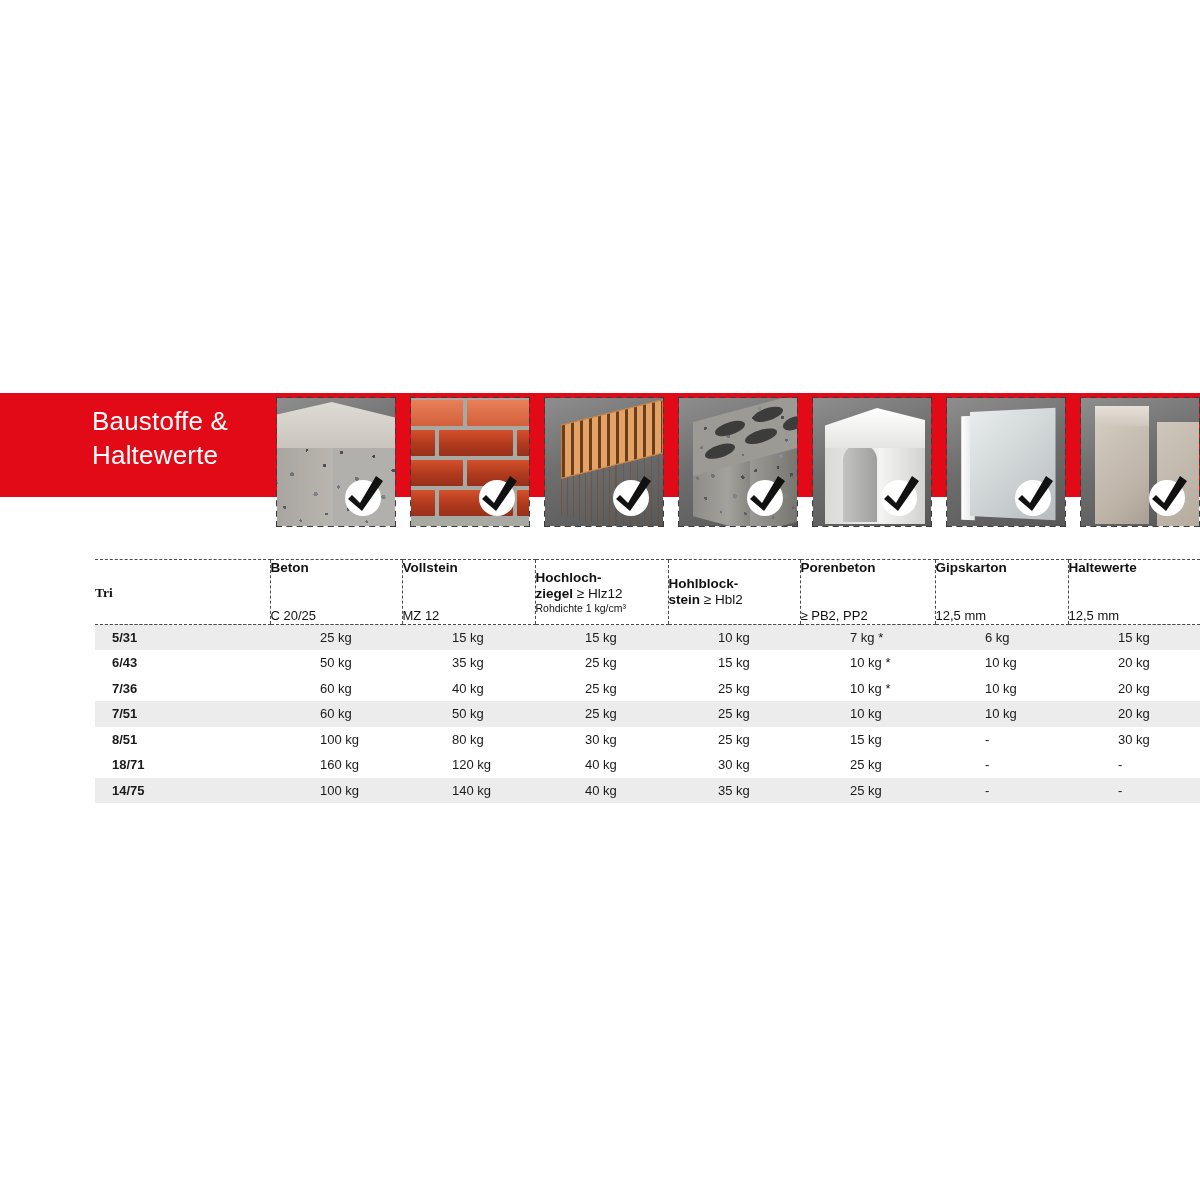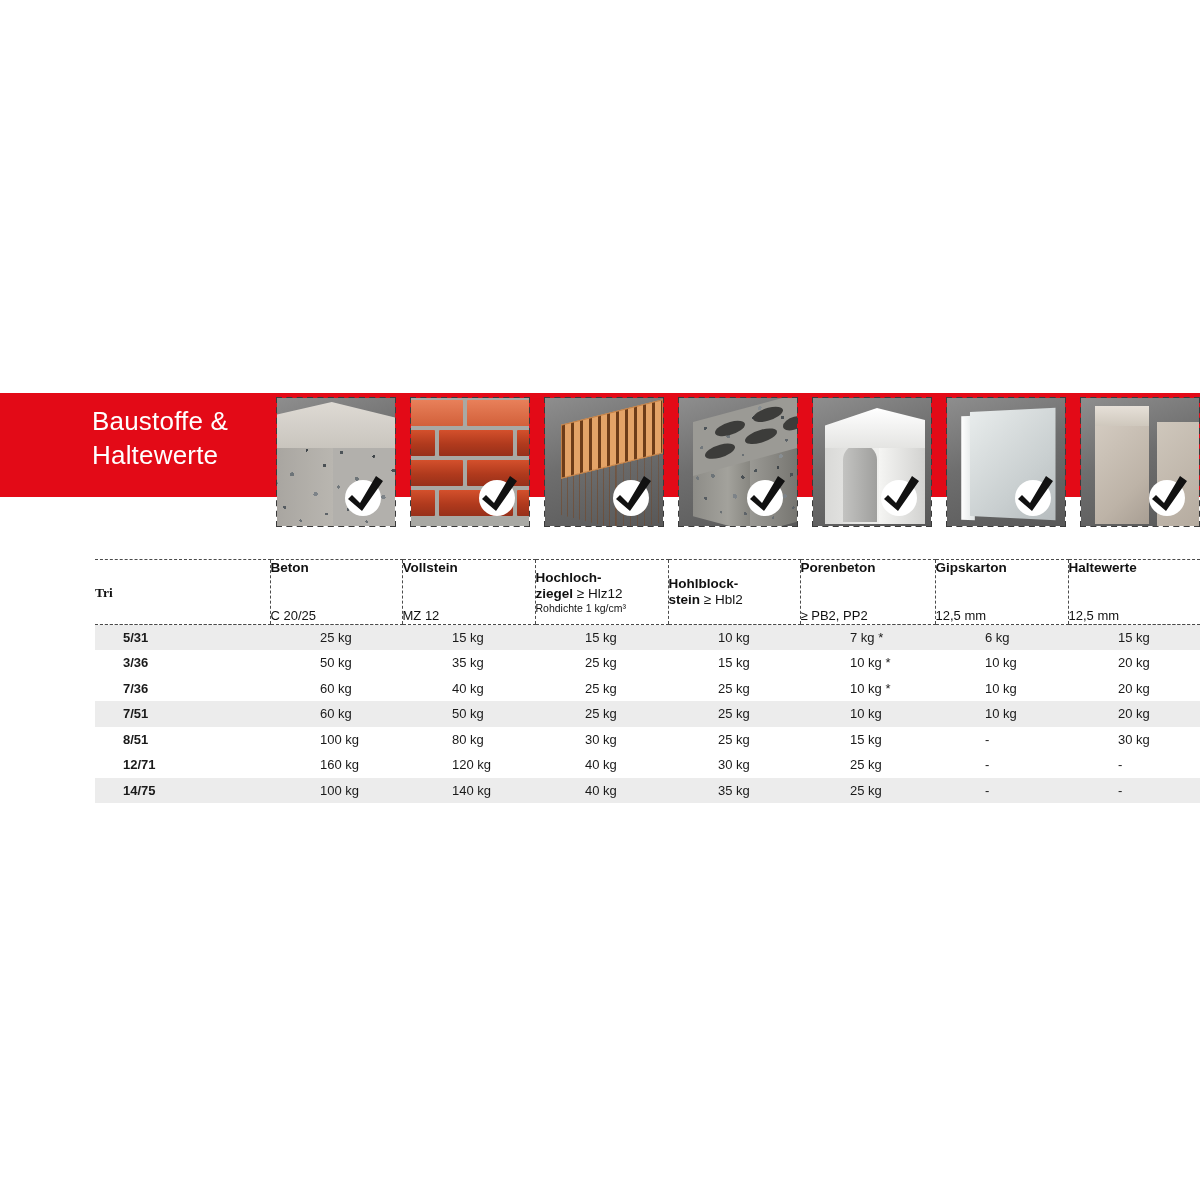--- a/index.html
+++ b/index.html
@@ -339,21 +339,21 @@
   tbody tr.odd { background: #ececec; }
   tbody tr.even { background: #ffffff; }
 
   tbody td {
     font-size: 13px;
     color: #1a1a1a;
     padding: 0;
   }
   tbody td.tri {
     font-weight: 700;
-    padding-left: 28px;
+    padding-left: 17px;
     text-align: left;
   }
   tbody td.val {
     text-align: left;
     padding-left: 50px;
   }
 </style>
 </head>
 <body>
 
@@ -548,21 +548,21 @@
           <td class="tri">5/31</td>
           <td class="val">25 kg</td>
           <td class="val">15 kg</td>
           <td class="val">15 kg</td>
           <td class="val">10 kg</td>
           <td class="val">7 kg *</td>
           <td class="val">6 kg</td>
           <td class="val">15 kg</td>
         </tr>
       <tr class="even">
-          <td class="tri">3/36</td>
+          <td class="tri">6/43</td>
           <td class="val">50 kg</td>
           <td class="val">35 kg</td>
           <td class="val">25 kg</td>
           <td class="val">15 kg</td>
           <td class="val">10 kg *</td>
           <td class="val">10 kg</td>
           <td class="val">20 kg</td>
         </tr>
       <tr class="even">
           <td class="tri">7/36</td>
@@ -588,21 +588,21 @@
           <td class="tri">8/51</td>
           <td class="val">100 kg</td>
           <td class="val">80 kg</td>
           <td class="val">30 kg</td>
           <td class="val">25 kg</td>
           <td class="val">15 kg</td>
           <td class="val">-</td>
           <td class="val">30 kg</td>
         </tr>
       <tr class="even">
-          <td class="tri">12/71</td>
+          <td class="tri">18/71</td>
           <td class="val">160 kg</td>
           <td class="val">120 kg</td>
           <td class="val">40 kg</td>
           <td class="val">30 kg</td>
           <td class="val">25 kg</td>
           <td class="val">-</td>
           <td class="val">-</td>
         </tr>
       <tr class="odd">
           <td class="tri">14/75</td>

